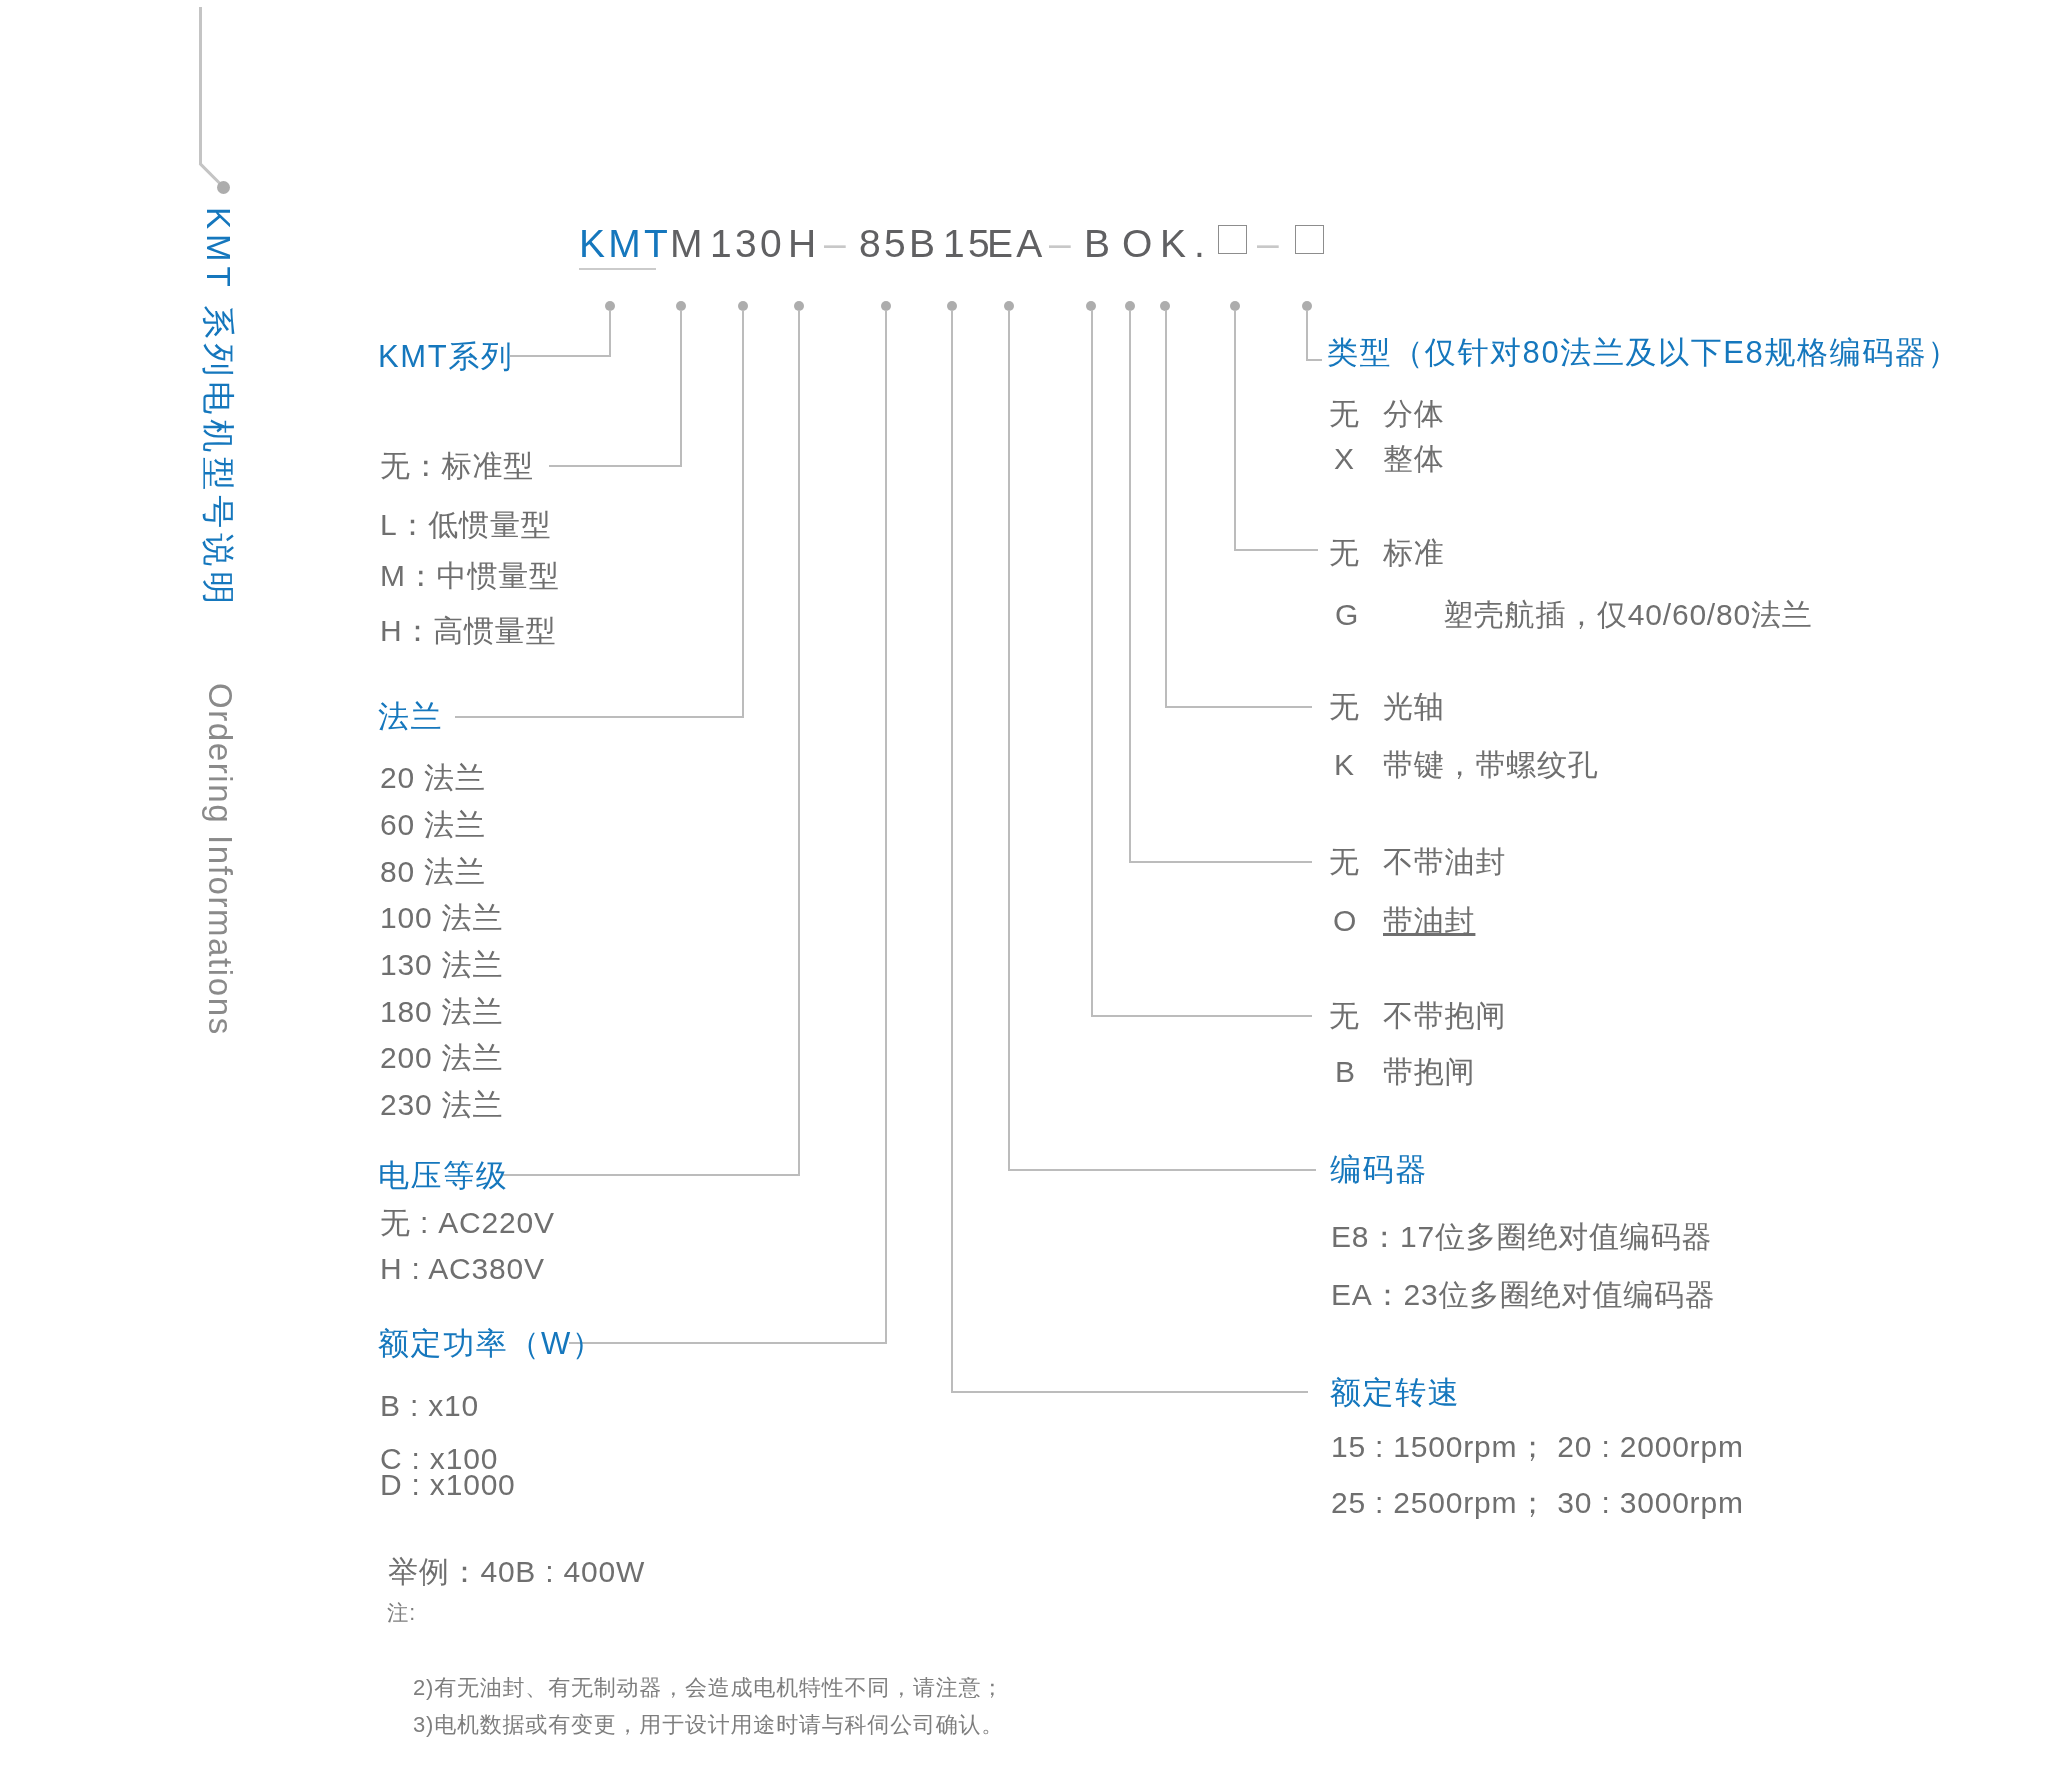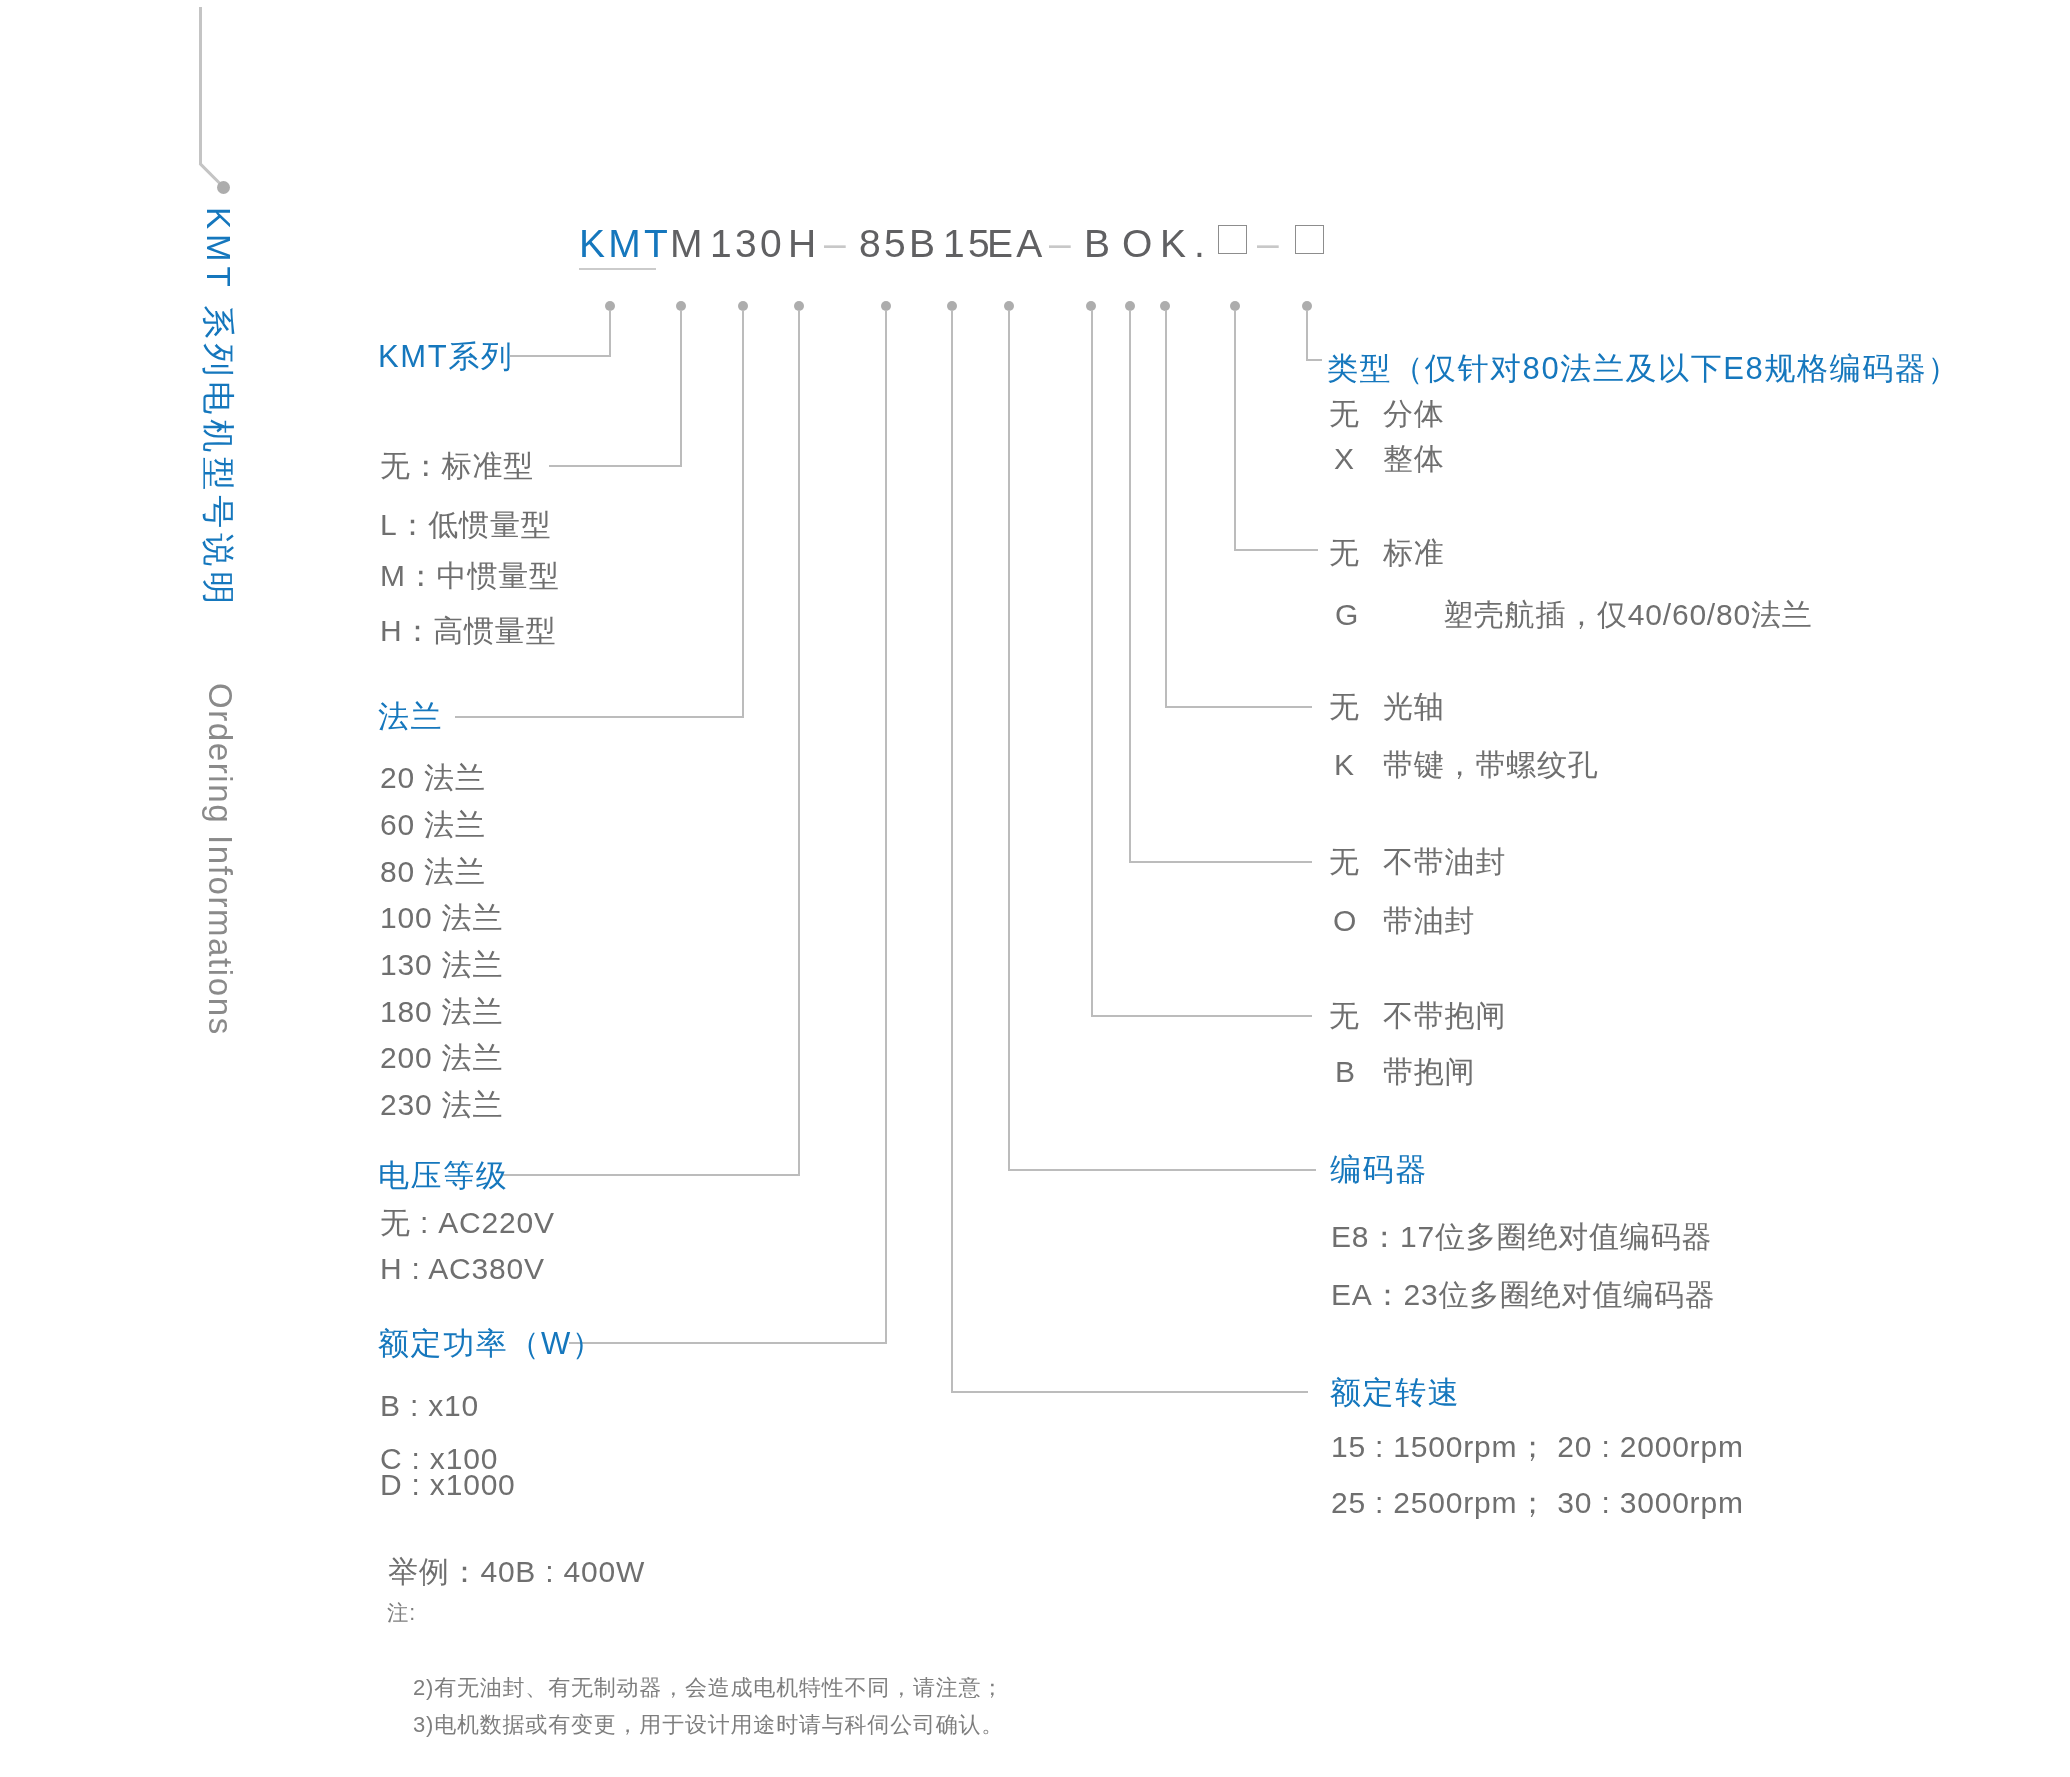--- a/index.html
+++ b/index.html
@@ -149,40 +149,40 @@
   <span class="t blue38" style="left:378px;top:1343px;">额定功率（W）</span>
   <span class="t g36" style="left:380px;top:1406px;">B : x10</span>
   <span class="t g36" style="left:380px;top:1459px;">C : x100</span>
   <span class="t g36" style="left:380px;top:1485px;">D : x1000</span>
   <span class="t g36" style="left:388px;top:1572px;">举例：40B : 400W</span>
 
   <span class="t note" style="left:387px;top:1614px;font-size:21.4px;">注:</span>
   <span class="t note" style="left:413px;top:1688px;">2)有无油封、有无制动器，会造成电机特性不同，请注意；</span>
   <span class="t note" style="left:413px;top:1725px;">3)电机数据或有变更，用于设计用途时请与科伺公司确认。</span>
 
-  <span class="t blue38" style="left:1327px;top:368px;">类型（仅针对80法兰及以下E8规格编码器）</span>
+  <span class="t blue38" style="left:1327px;top:352px;">类型（仅针对80法兰及以下E8规格编码器）</span>
   <span class="t g36" style="left:1329px;top:414px;">无</span>
   <span class="t g36" style="left:1383px;top:414px;">分体</span>
   <span class="t g36" style="left:1334px;top:459px;">X</span>
   <span class="t g36" style="left:1383px;top:459px;">整体</span>
 
   <span class="t g36" style="left:1329px;top:553px;">无</span>
   <span class="t g36" style="left:1383px;top:553px;">标准</span>
   <span class="t g36" style="left:1335px;top:615px;">G</span>
   <span class="t g36" style="left:1443px;top:615px;">塑壳航插，仅40/60/80法兰</span>
 
   <span class="t g36" style="left:1329px;top:707px;">无</span>
   <span class="t g36" style="left:1383px;top:707px;">光轴</span>
   <span class="t g36" style="left:1334px;top:765px;">K</span>
   <span class="t g36" style="left:1383px;top:765px;">带键，带螺纹孔</span>
 
   <span class="t g36" style="left:1329px;top:862px;">无</span>
   <span class="t g36" style="left:1383px;top:862px;">不带油封</span>
   <span class="t g36" style="left:1333px;top:921px;">O</span>
-  <span class="t g36" style="left:1383px;top:921px;">带油封</span>
+  <span class="t g36" style="left:1383px;top:921px;text-decoration:underline;">带油封</span>
 
   <span class="t g36" style="left:1329px;top:1016px;">无</span>
   <span class="t g36" style="left:1383px;top:1016px;">不带抱闸</span>
   <span class="t g36" style="left:1335px;top:1072px;">B</span>
   <span class="t g36" style="left:1383px;top:1072px;">带抱闸</span>
 
   <span class="t blue38" style="left:1330px;top:1169px;">编码器</span>
   <span class="t g36" style="left:1331px;top:1237px;">E8：17位多圈绝对值编码器</span>
   <span class="t g36" style="left:1331px;top:1295px;">EA：23位多圈绝对值编码器</span>
 

